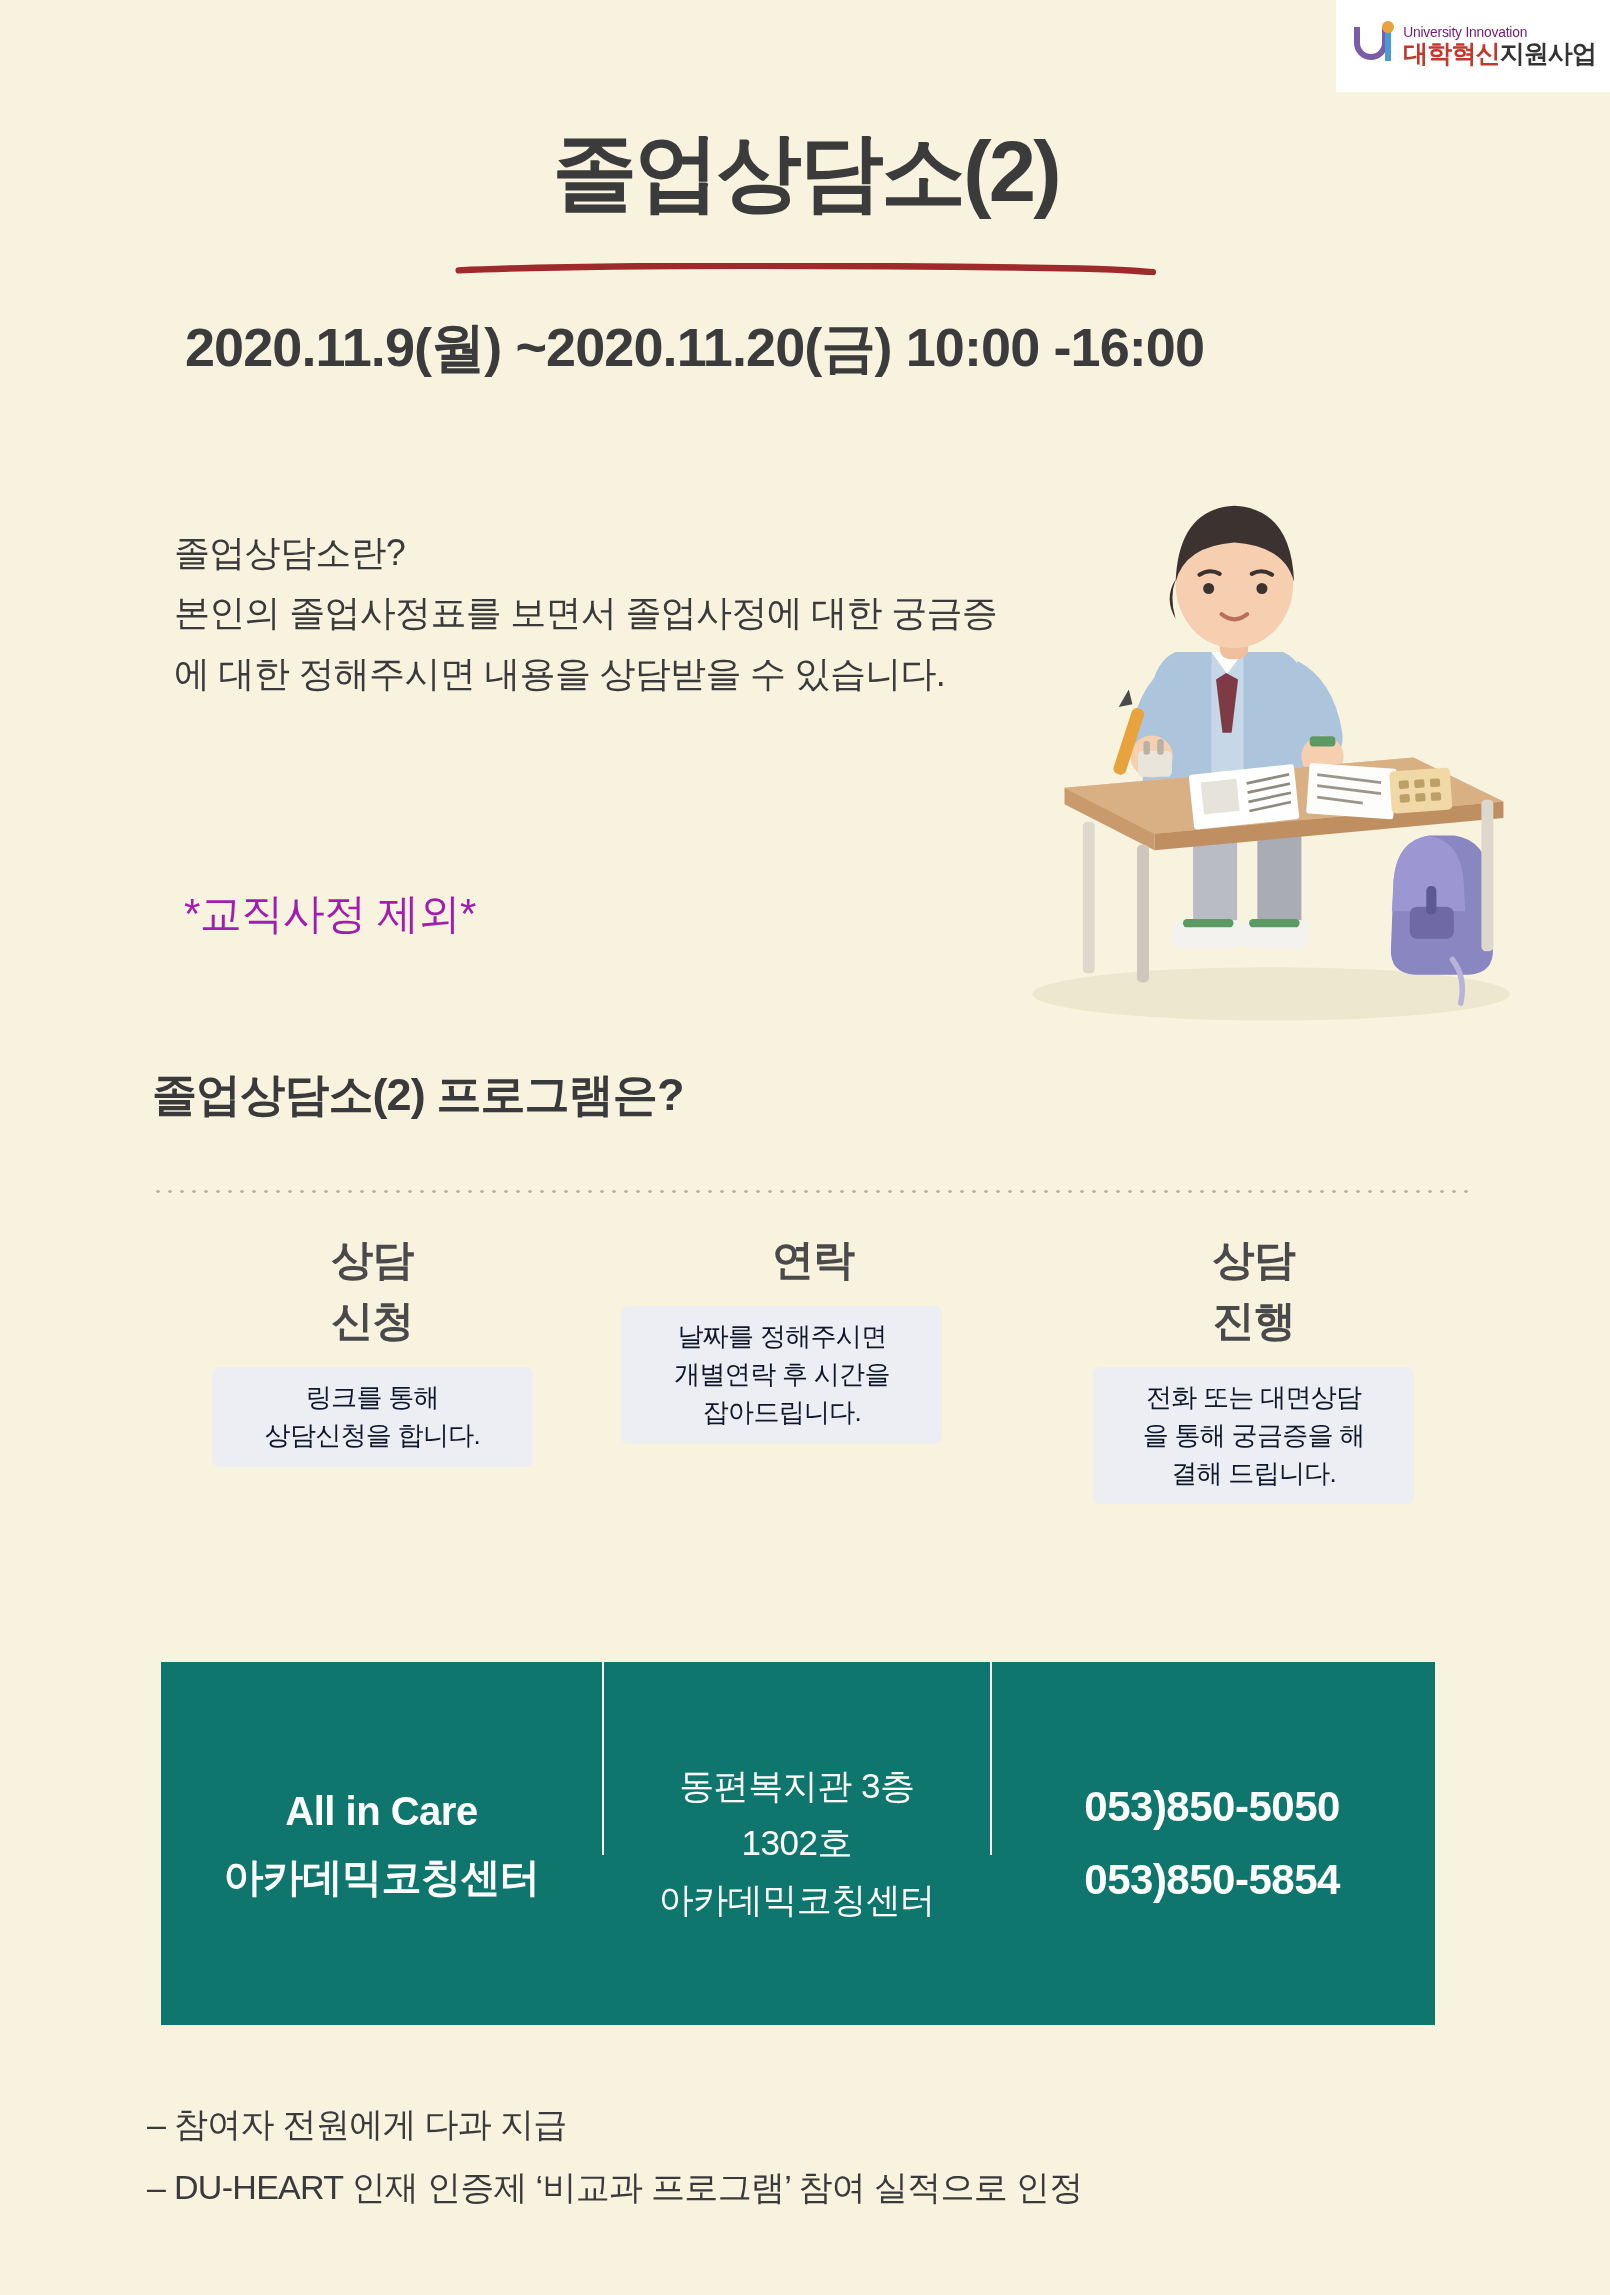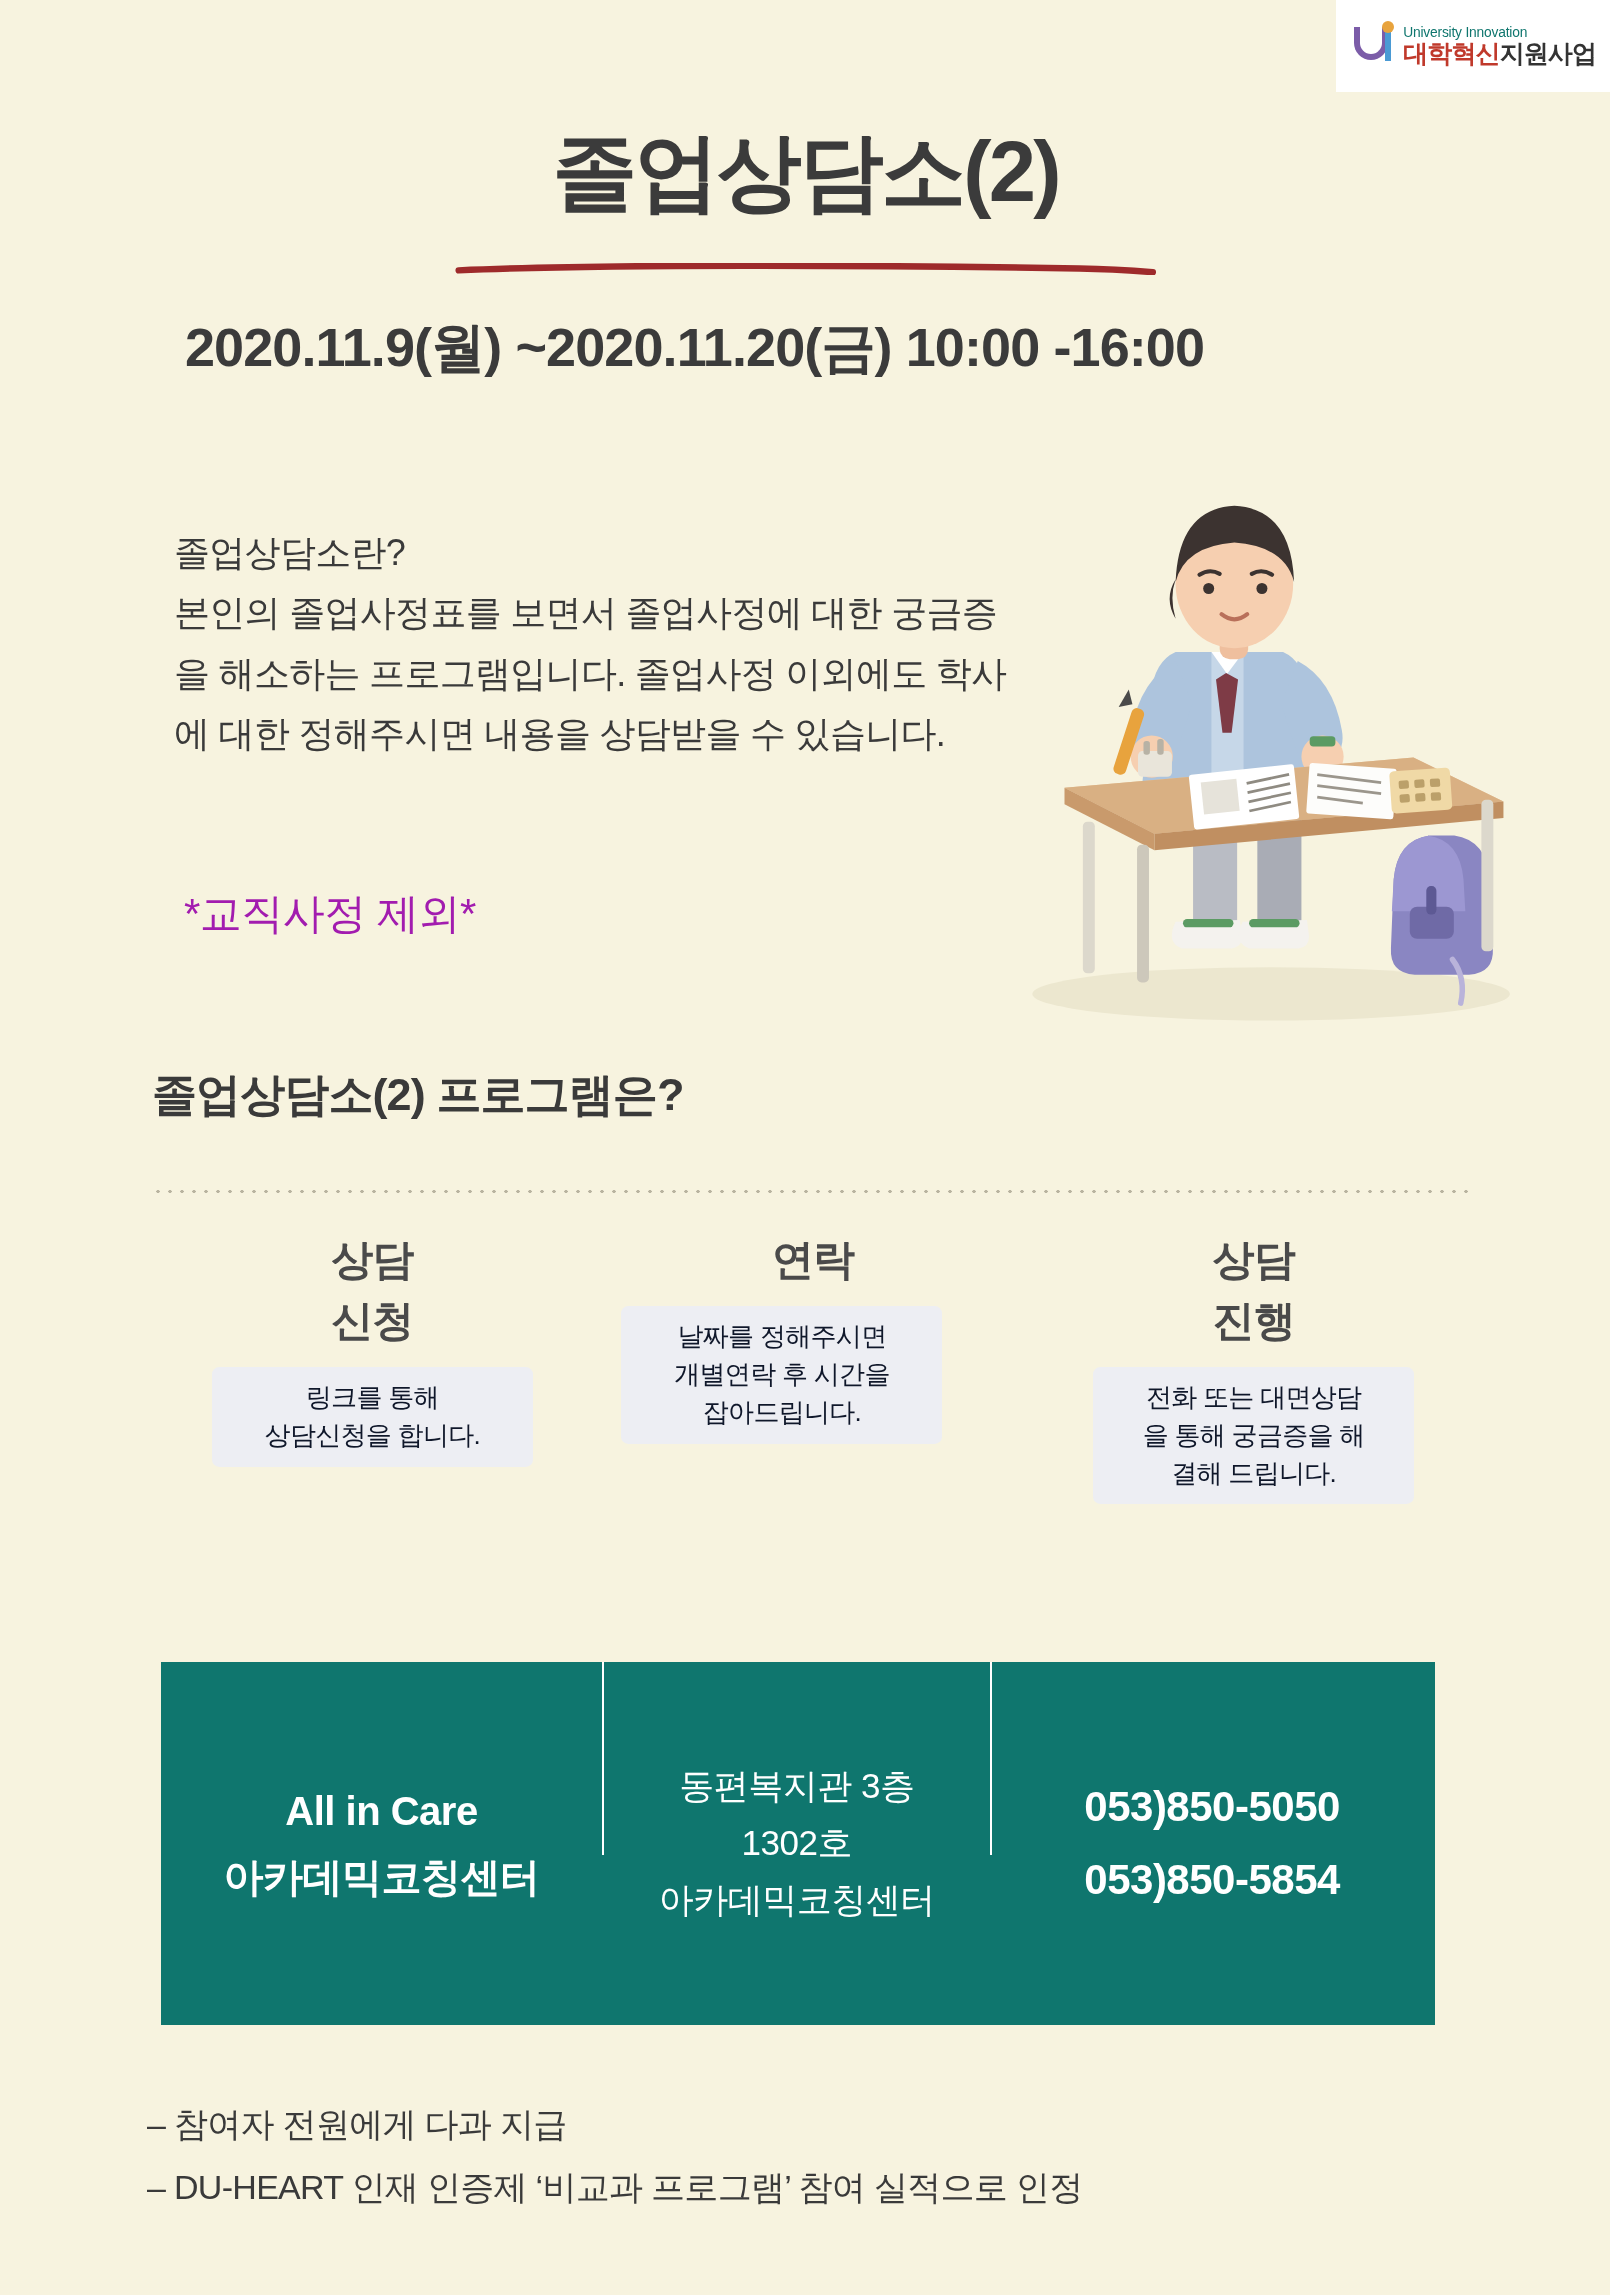--- a/index.html
+++ b/index.html
@@ -67,21 +67,21 @@
     height: 30px;
     background: #4a9ad4;
   }
   .logo-text {
     display: flex;
     flex-direction: column;
     line-height: 1.05;
   }
   .logo-text .en {
     font-size: 13.8px;
-    color: #0f766e;
+    color: #701a75;
     letter-spacing: -0.2px;
   }
   .logo-text .kr {
     font-size: 25px;
     font-weight: bold;
     letter-spacing: -0.9px;
     white-space: nowrap;
   }
   .logo-text .kr .a { color: #c0392b; }
   .logo-text .kr .b { color: #333333; }
@@ -287,21 +287,20 @@
     <svg width="707" height="12" viewBox="0 0 1540 26" xmlns="http://www.w3.org/2000/svg">
       <path d="M8 16 C 320 2, 900 4, 1360 12 C 1420 13, 1470 16, 1520 20" stroke="#9e2a2b" stroke-width="14" fill="none" stroke-linecap="round"></path>
     </svg>
   </div>
 
   <div class="subtitle">2020.11.9(월) ~2020.11.20(금) 10:00 -16:00</div>
 
   <div class="intro">
     <span class="line">졸업상담소란?</span>
     <span class="line">본인의 졸업사정표를 보면서 졸업사정에 대한 궁금증</span>
-    <span class="line">을 해소하는 프로그램입니다. 졸업사정 이외에도 학사</span>
     <span class="line">에 대한 정해주시면 내용을 상담받을 수 있습니다.</span>
   </div>
   <div class="intro-note">*교직사정 제외*</div>
 
   <div class="illus">
     <svg width="528" height="574" viewBox="0 0 1150 1250" xmlns="http://www.w3.org/2000/svg">
 
       <ellipse cx="560" cy="1165" rx="520" ry="58" fill="#ece7cf"></ellipse>
 
       <path d="M905 820 q-70 10 -78 95 l-6 150 q-3 55 52 58 l118 0 q55 -3 52 -58 l-6 -150 q-8 -85 -78 -95 z" fill="#8a86c2"></path>

